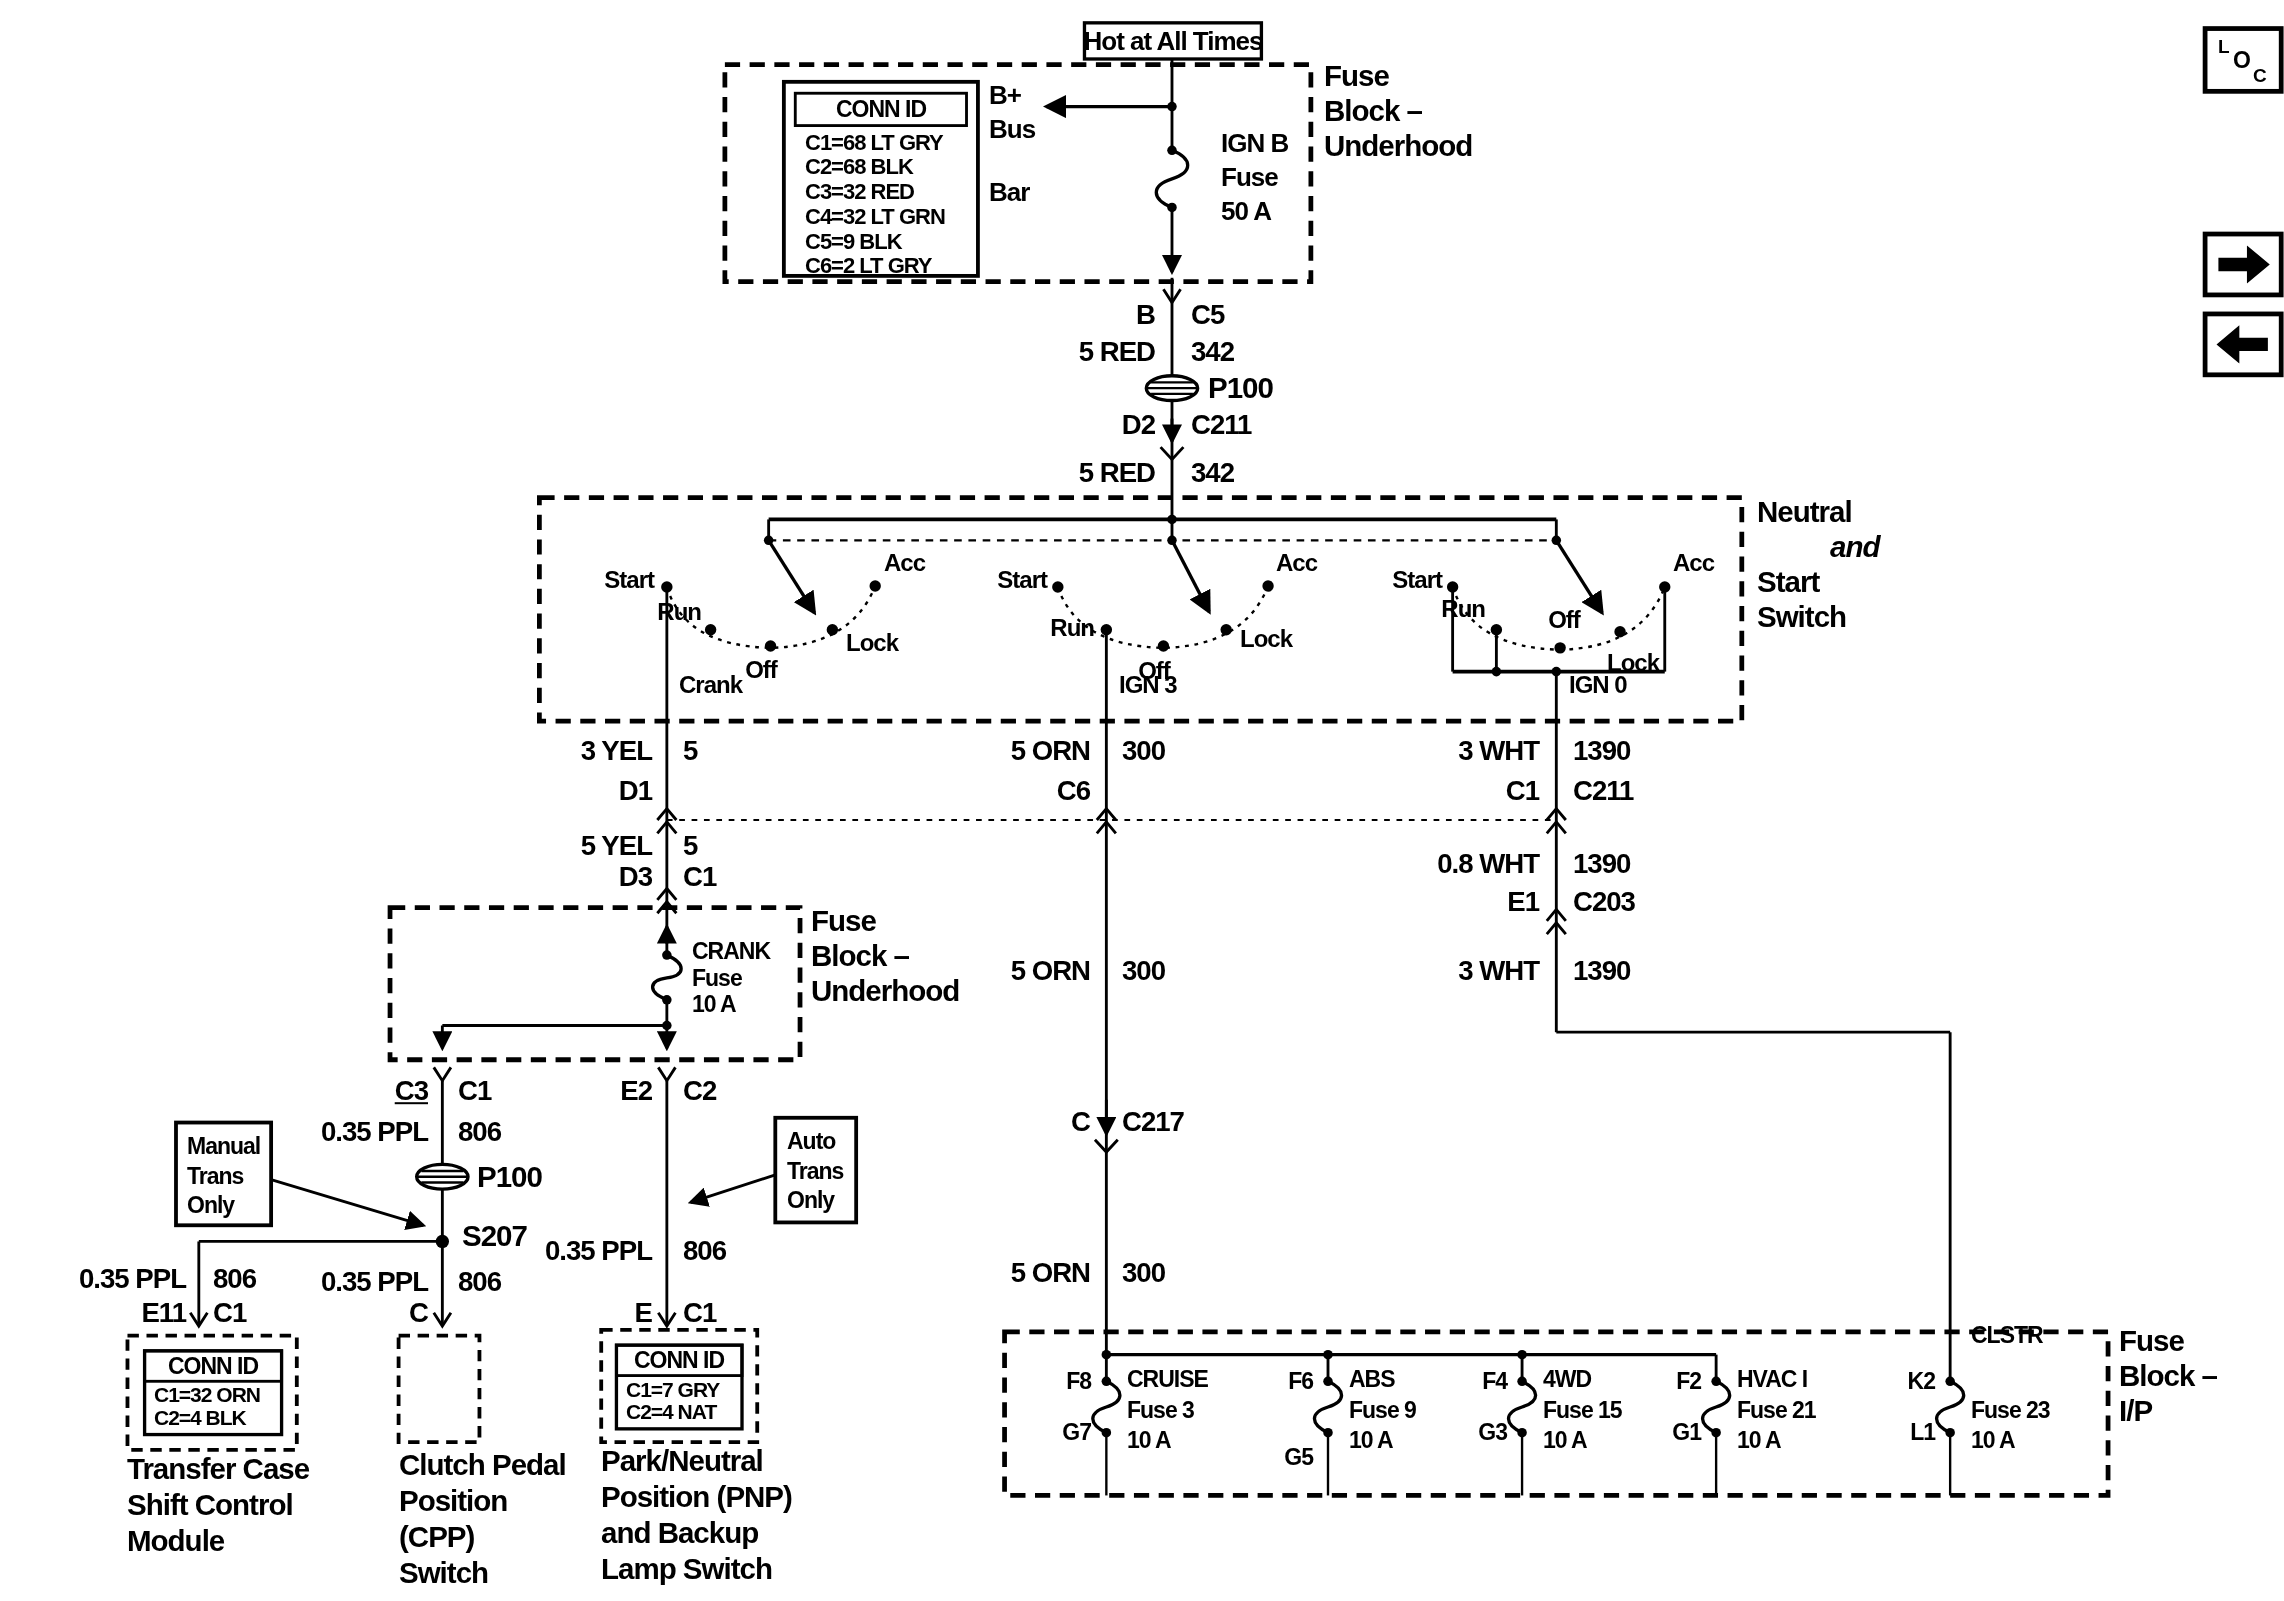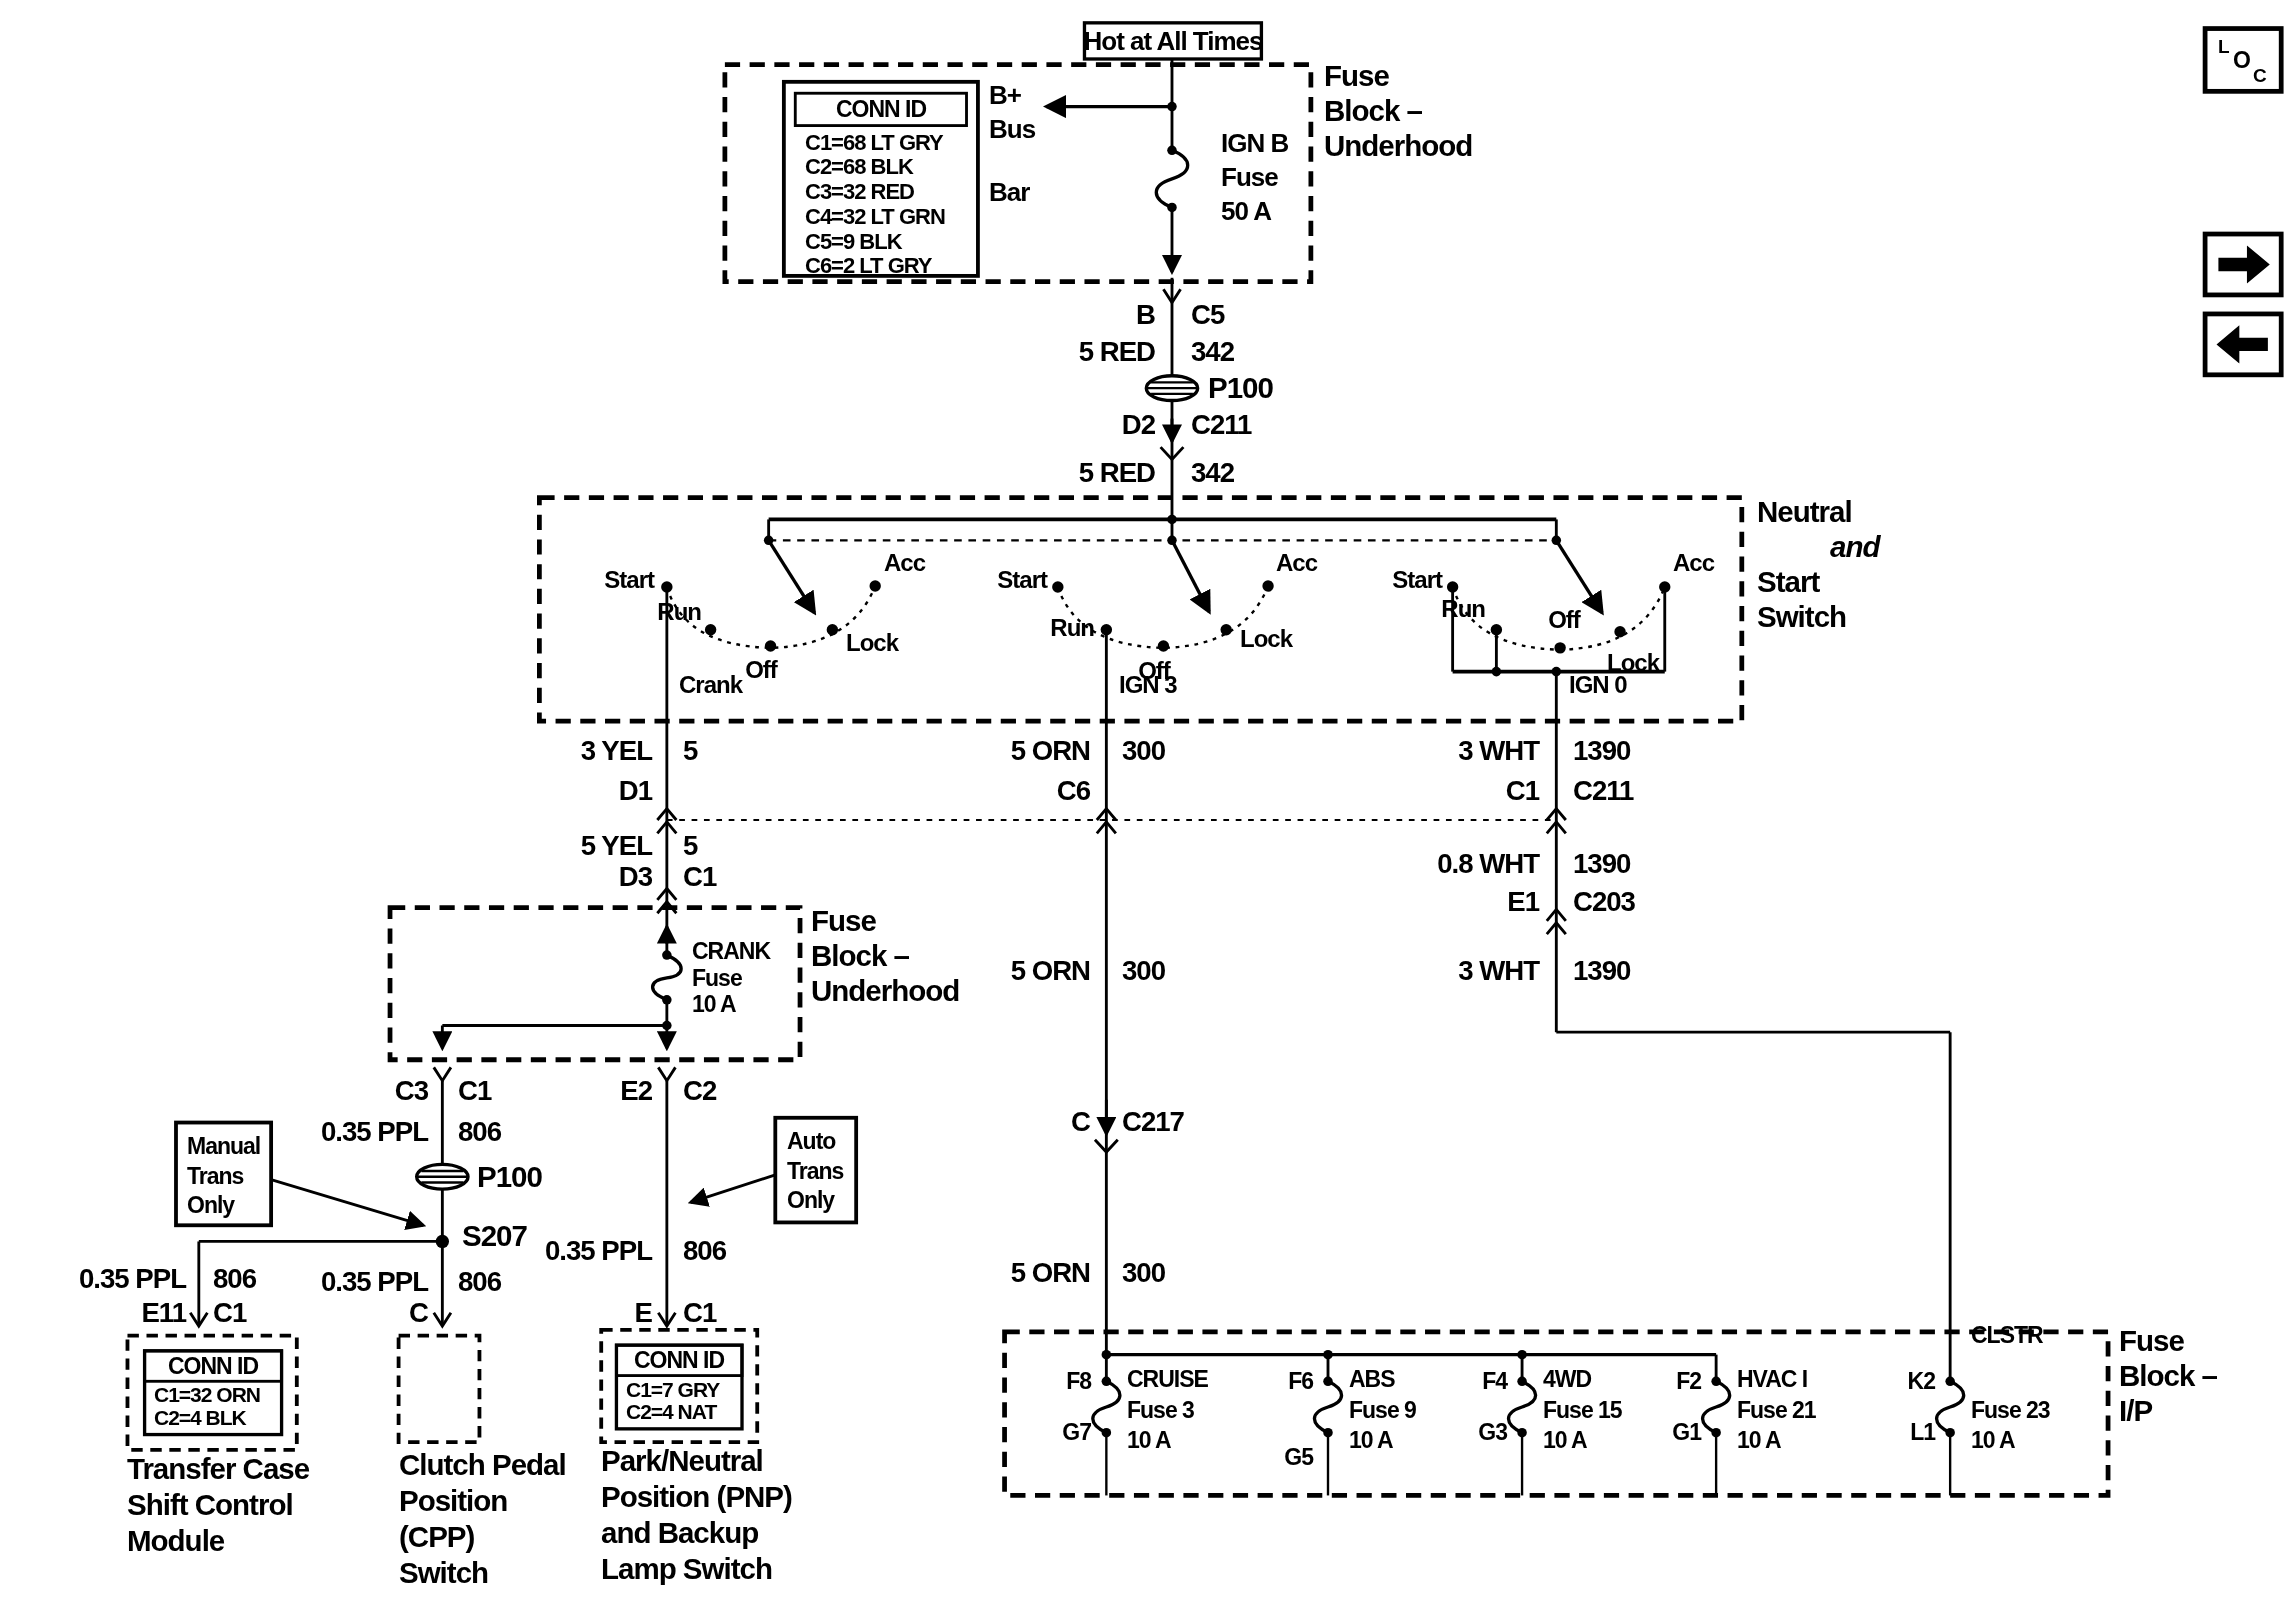--- a/index.html
+++ b/index.html
@@ -323,21 +323,21 @@
       <div class="lbl fs29 ral" style="left: 1539px; top: 902px;">E1</div>
       <div class="lbl fs29" style="left: 1573px; top: 902px;">C203</div>
       <div class="lbl fs29 ral" style="left: 1539px; top: 971px;">3 WHT</div>
       <div class="lbl fs29" style="left: 1573px; top: 971px;">1390</div>
       <div class="lbl fs24" style="left: 692px; top: 951px;">CRANK</div>
       <div class="lbl fs24" style="left: 692px; top: 978px;">Fuse</div>
       <div class="lbl fs24" style="left: 692px; top: 1004px;">10 A</div>
       <div class="lbl fs31" style="left: 811px; top: 921px;">Fuse</div>
       <div class="lbl fs31" style="left: 811px; top: 956px;">Block –</div>
       <div class="lbl fs31" style="left: 811px; top: 991px;">Underhood</div>
-      <div class="lbl fs29 ral" style="left: 428px; top: 1091px;">C3</div>
+      <div class="lbl fs29 ral" style="left: 428px; top: 1091px; text-decoration: underline;">C3</div>
       <div class="lbl fs29" style="left: 458px; top: 1091px;">C1</div>
       <div class="lbl fs29 ral" style="left: 652px; top: 1091px;">E2</div>
       <div class="lbl fs29" style="left: 683px; top: 1091px;">C2</div>
       <div class="lbl fs29 ral" style="left: 428px; top: 1132px;">0.35 PPL</div>
       <div class="lbl fs29" style="left: 458px; top: 1132px;">806</div>
       <div class="lbl fs31" style="left: 477px; top: 1177px;">P100</div>
       <div class="lbl fs31" style="left: 462px; top: 1236px;">S207</div>
       <div class="lbl fs24" style="left: 187px; top: 1146px;">Manual</div>
       <div class="lbl fs24" style="left: 187px; top: 1176px;">Trans</div>
       <div class="lbl fs24" style="left: 187px; top: 1205px;">Only</div>

